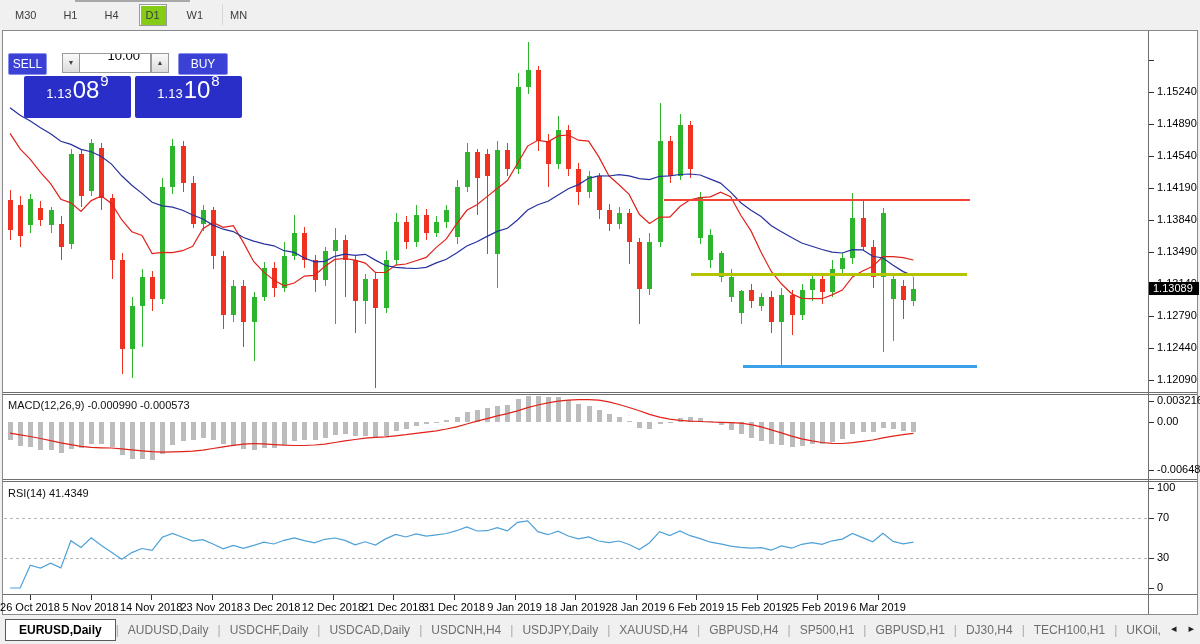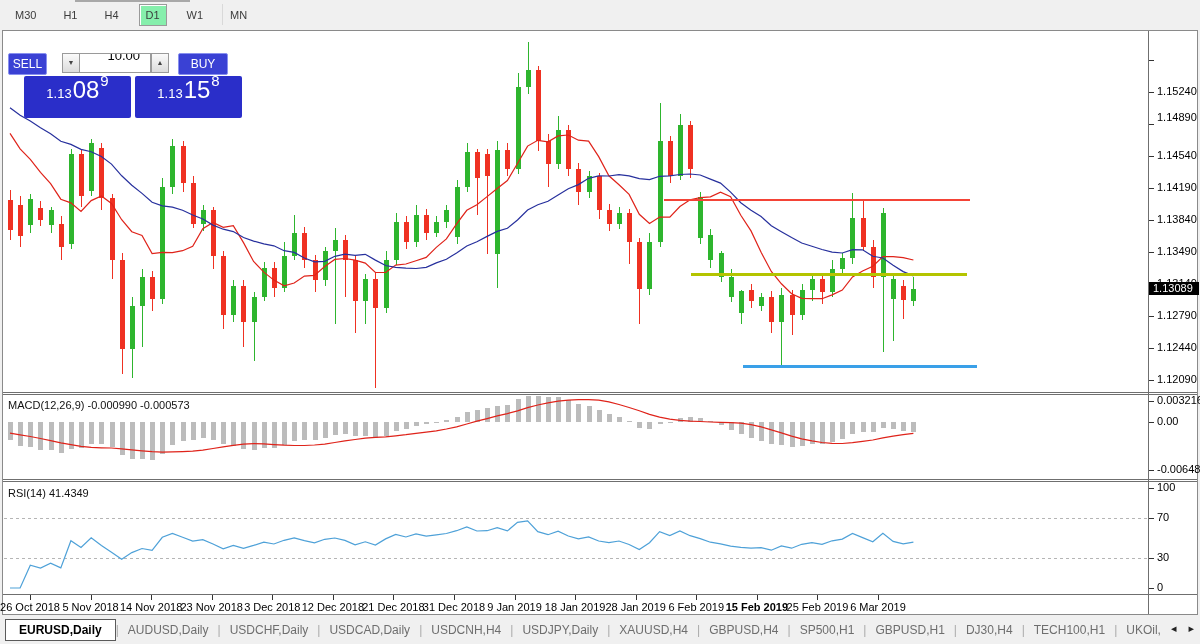--- a/index.html
+++ b/index.html
@@ -3,21 +3,21 @@
 <meta charset="utf-8">
 <style>
   html,body{margin:0;padding:0;background:#d4d0c8;}
   .stage{position:relative;width:1200px;height:644px;background:#f0f0f0;overflow:hidden;
          font-family:"Liberation Sans",sans-serif;-webkit-font-smoothing:antialiased;}
   
   .tf-bar{position:absolute;left:0;top:0;width:1200px;height:29px;background:#f0f0f0;
           display:flex;align-items:center;padding-left:8px;box-sizing:border-box;}
   .tf-remnant{position:absolute;left:75px;top:0;width:115px;height:2px;background:#a8a8a8;}
   .tfb{font-size:11px;color:#3c3c3c;padding:4px 6px;margin-right:13px;border:1px solid transparent;cursor:default;}
-  .tfb.act{background:#86efac;border:1px solid #9a9a9a;box-shadow:inset 1px 1px 0 #ffffff;}
+  .tfb.act{background:#84cc16;border:1px solid #9a9a9a;box-shadow:inset 1px 1px 0 #ffffff;}
   .tf-sep{position:absolute;left:222px;top:4px;width:1px;height:21px;background:#d9d9d9;}
   
   svg.chart{position:absolute;left:0;top:0;}
   #labels{position:absolute;left:0;top:0;width:1200px;height:644px;pointer-events:none;}
   .axl{position:absolute;font-size:11px;color:#000;white-space:nowrap;}
   .dtl{position:absolute;font-size:11px;color:#000;width:84px;text-align:center;white-space:nowrap;}
   .pane-title{position:absolute;font-size:11px;color:#111;white-space:nowrap;z-index:3;}
   .pane-title .mark{font-size:8px;position:relative;top:-1px;margin-right:6px;}
   .cur-price{position:absolute;left:1149px;top:282px;width:50px;height:13px;background:#000;color:#fff;
              font-size:11px;line-height:13px;padding-left:4px;box-sizing:border-box;z-index:4;}
@@ -401,21 +401,21 @@
       <line x1="636.5" y1="595" x2="636.5" y2="600" stroke="#333" shape-rendering="crispEdges"></line>
       <line x1="696.5" y1="595" x2="696.5" y2="600" stroke="#333" shape-rendering="crispEdges"></line>
       <line x1="757.5" y1="595" x2="757.5" y2="600" stroke="#333" shape-rendering="crispEdges"></line>
       <line x1="817.5" y1="595" x2="817.5" y2="600" stroke="#333" shape-rendering="crispEdges"></line>
       <line x1="878.5" y1="595" x2="878.5" y2="600" stroke="#333" shape-rendering="crispEdges"></line>
     </svg>
 
   <div id="labels">
       <div class="axl" style="left: 1157px; top: 53px; margin-left: 48px;">1.15590</div>
       <div class="axl" style="left: 1157px; top: 85px;">1.15240</div>
-      <div class="axl" style="left: 1157px; top: 111px;">1.14890</div>
+      <div class="axl" style="left: 1157px; top: 117px;">1.14890</div>
       <div class="axl" style="left: 1157px; top: 149px;">1.14540</div>
       <div class="axl" style="left: 1157px; top: 181px;">1.14190</div>
       <div class="axl" style="left: 1157px; top: 213px;">1.13840</div>
       <div class="axl" style="left: 1157px; top: 245px;">1.13490</div>
       <div class="axl" style="left: 1157px; top: 277px;">1.13140</div>
       <div class="axl" style="left: 1157px; top: 309px;">1.12790</div>
       <div class="axl" style="left: 1157px; top: 341px;">1.12440</div>
       <div class="axl" style="left: 1157px; top: 373px;">1.12090</div>
       <div class="axl" style="left: 1157px; top: 394px;">0.003216</div>
       <div class="axl" style="left: 1157px; top: 415px;">0.00</div>
@@ -429,21 +429,21 @@
       <div class="dtl" style="left: 109.14px; top: 601px;">14 Nov 2018</div>
       <div class="dtl" style="left: 169.71px; top: 601px;">23 Nov 2018</div>
       <div class="dtl" style="left: 230.28px; top: 601px;">3 Dec 2018</div>
       <div class="dtl" style="left: 290.85px; top: 601px;">12 Dec 2018</div>
       <div class="dtl" style="left: 351.42px; top: 601px;">21 Dec 2018</div>
       <div class="dtl" style="left: 411.99px; top: 601px;">31 Dec 2018</div>
       <div class="dtl" style="left: 472.56px; top: 601px;">9 Jan 2019</div>
       <div class="dtl" style="left: 533.13px; top: 601px;">18 Jan 2019</div>
       <div class="dtl" style="left: 593.7px; top: 601px;">28 Jan 2019</div>
       <div class="dtl" style="left: 654.27px; top: 601px;">6 Feb 2019</div>
-      <div class="dtl" style="left: 714.84px; top: 601px; font-weight: bold;">15 Feb 2019</div>
+      <div class="dtl" style="left: 714.84px; top: 601px;">15 Feb 2019</div>
       <div class="dtl" style="left: 775.41px; top: 601px;">25 Feb 2019</div>
       <div class="dtl" style="left: 835.98px; top: 601px;">6 Mar 2019</div>
     </div>
 
   <div class="pane-title" style="left:8px;top:399px;">
     <span>MACD(12,26,9)</span>&nbsp;<span>-0.000990 -0.000573</span>
   </div>
   <div class="pane-title" style="left:8px;top:487px;">
     <span>RSI(14)</span>&nbsp;<span>41.4349</span>
   </div>
@@ -458,21 +458,21 @@
       <div class="spin up">▲</div>
       <div class="btn buyb">BUY</div>
     </div>
     <div class="pbox sell">
       <span class="sm">1.13</span>
       <span class="big">08</span>
       <span class="sup">9</span>
     </div>
     <div class="pbox buy">
       <span class="sm">1.13</span>
-      <span class="big">15</span>
+      <span class="big">10</span>
       <span class="sup">8</span>
     </div>
   </div>
 
   <div class="tabbar">
     <div id="tabs-list" style="display:flex;align-items:center;">
         <div class="tab active">EURUSD,Daily</div>
         <span class="tsep">|</span>
         <div class="tab">AUDUSD,Daily</div>
         <span class="tsep">|</span>

